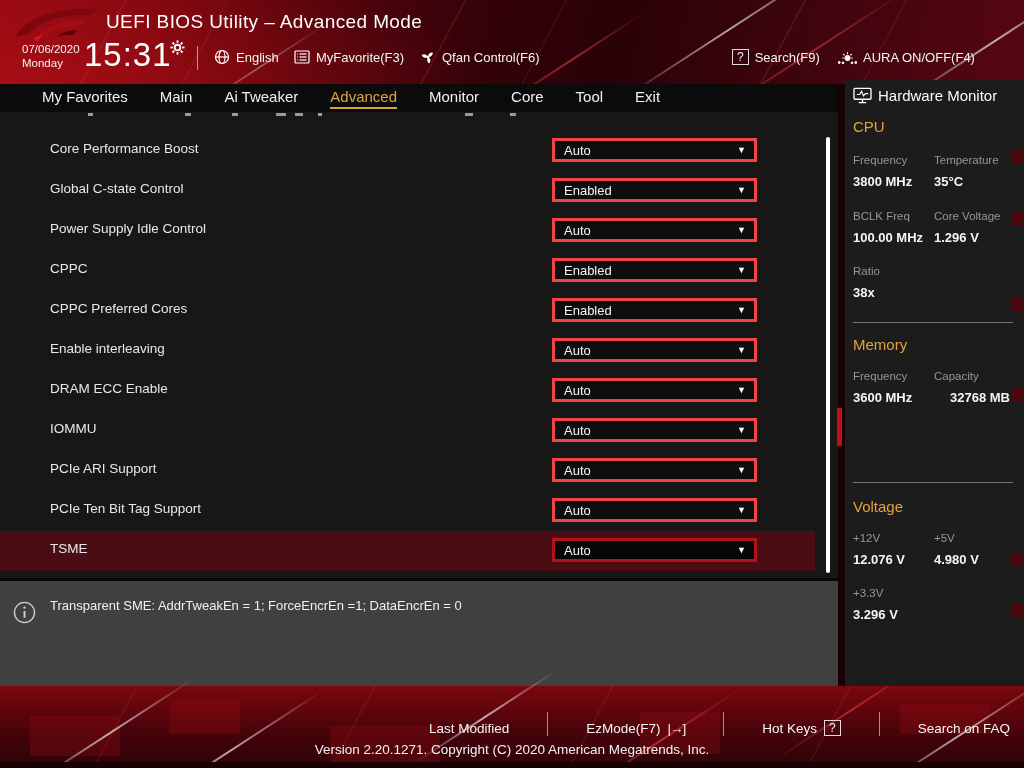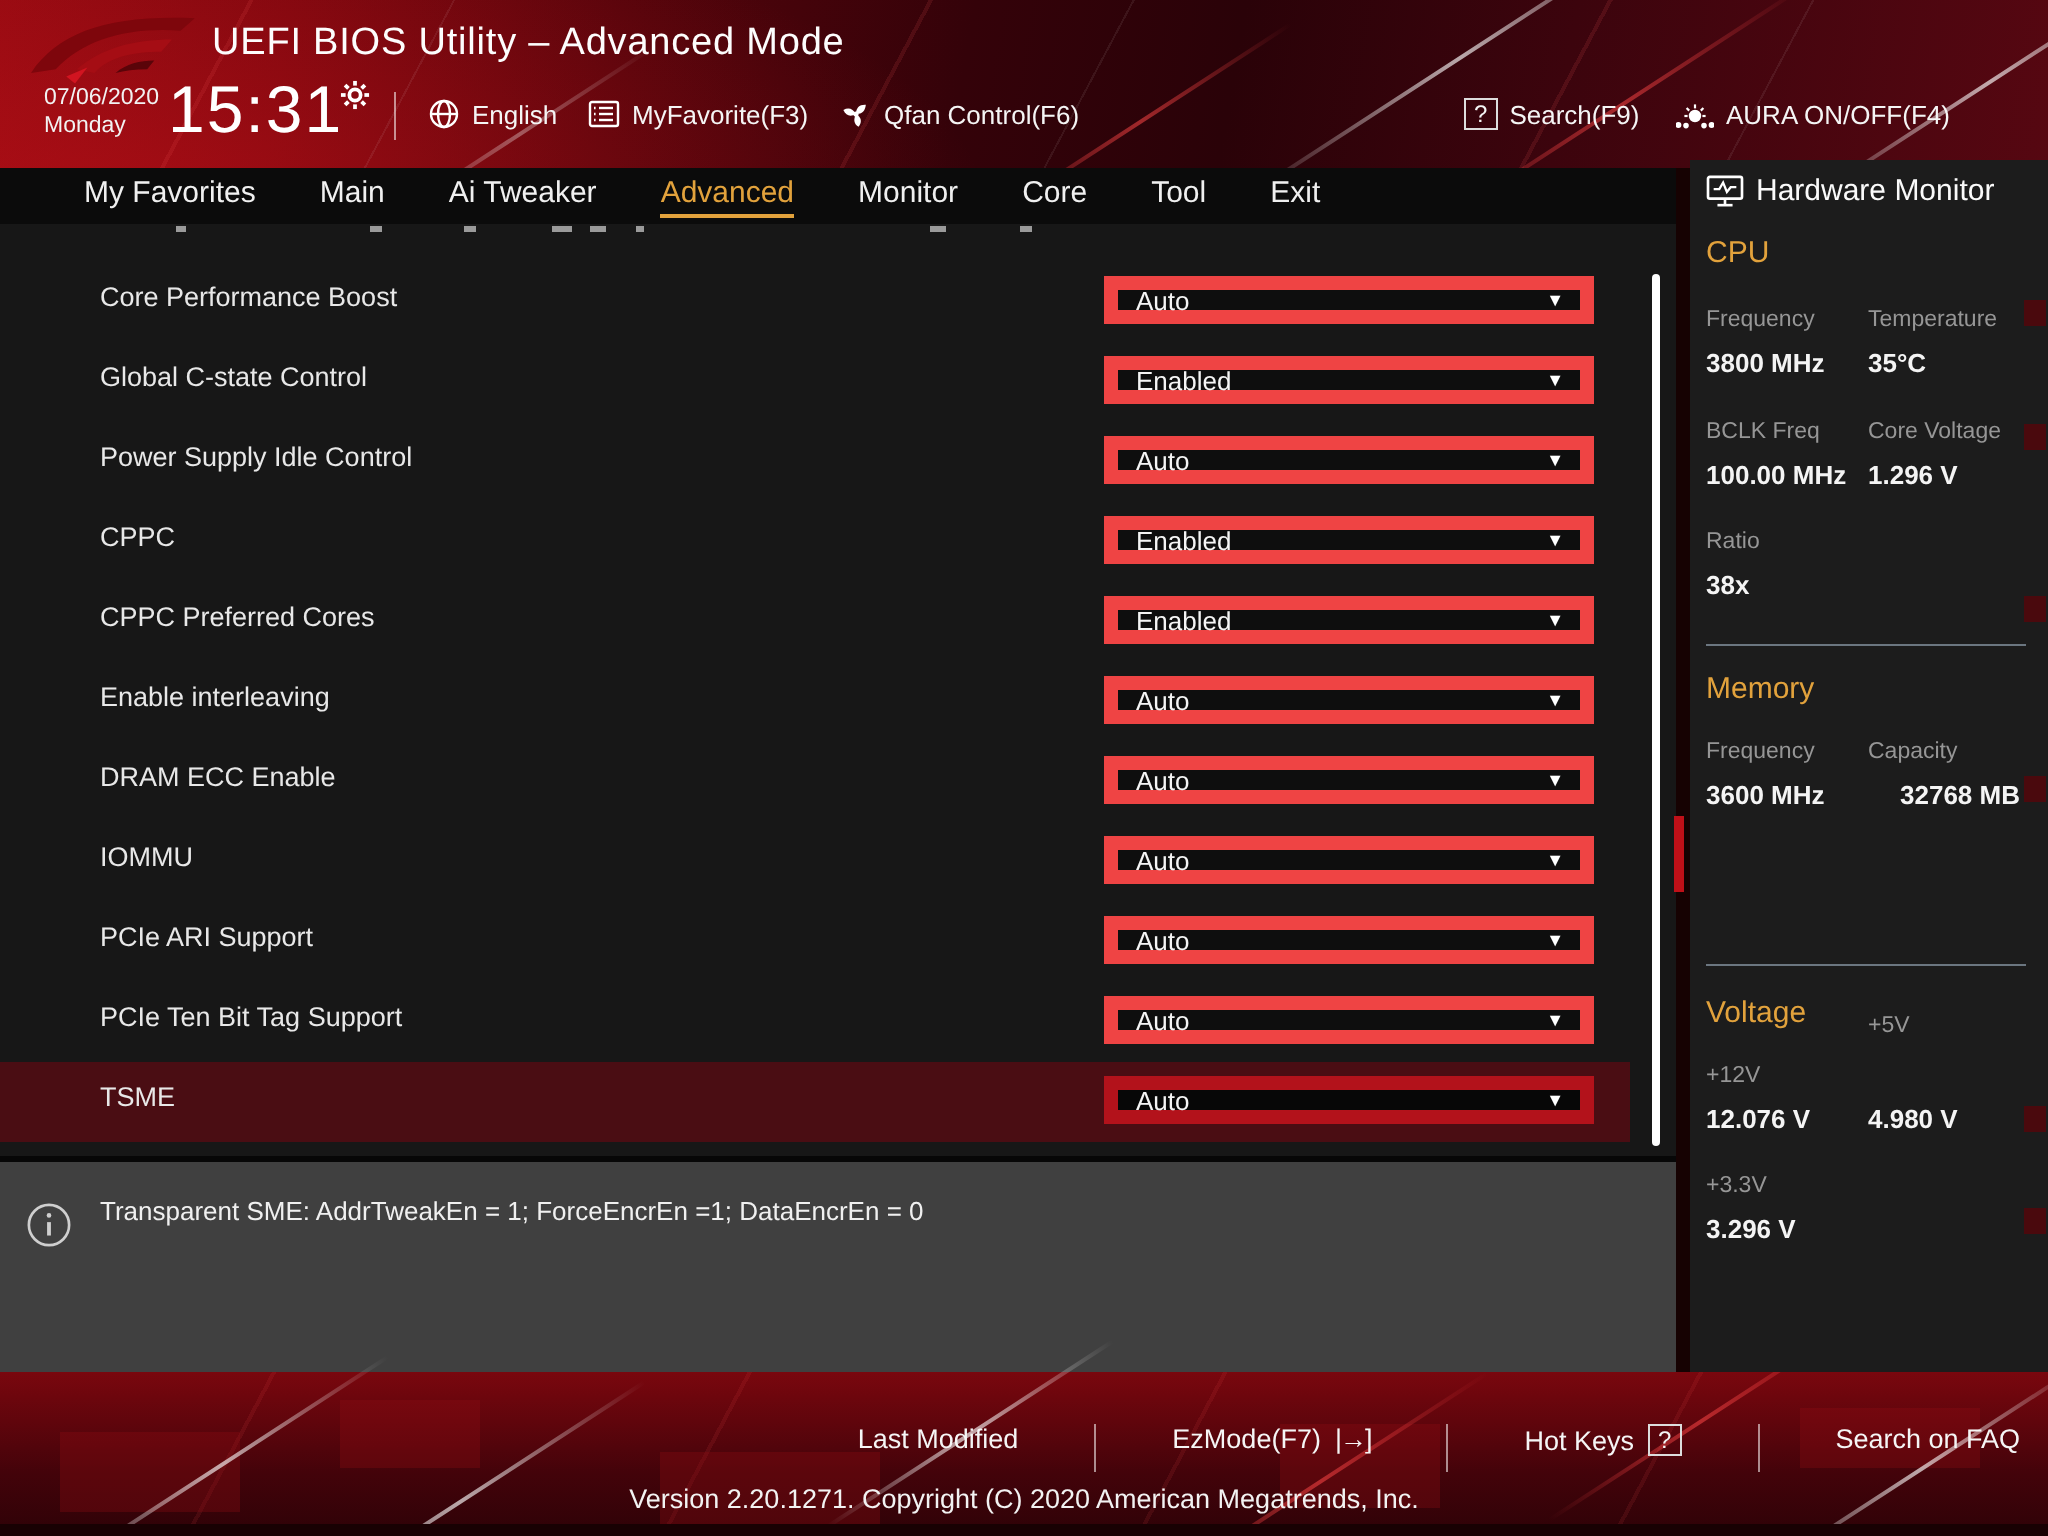--- a/index.html
+++ b/index.html
@@ -41,22 +41,22 @@
   .nav-tab { font-size:15px; color:#f0f0f0; cursor:pointer; padding-bottom:2px; border-bottom:2px solid transparent; white-space:nowrap; }
   .nav-tab.active { color:#e2a23c; border-bottom-color:#e2a23c; }
 
   
   .main-panel { position:absolute; left:0; top:112px; width:838px; height:466px; background:#171717; }
   .sliver { position:absolute; top:1px; height:3px; background:#9a9a9a; }
   .rows { position:absolute; left:0; top:19px; width:815px; }
   .row { position:relative; height:40px; width:815px; }
   .row-label { position:absolute; left:50px; top:10px; font-size:13.5px; color:#e8e8e8; }
   .select {
-    position:absolute; left:552px; top:7px; width:245px; height:24px;
-    background:#0e0e0e; border:7px solid #ef4444;
+    position:absolute; left:552px; top:7px; width:205px; height:24px;
+    background:#0e0e0e; border:3px solid #ef4444;
     display:flex; align-items:center; justify-content:space-between;
     padding:0 8px 0 9px; cursor:pointer;
   }
   .sel-val { font-size:13px; color:#f5f5f5; }
   .arr { font-size:9px; color:#ffffff; }
   .row.selected { background:#4a0d13; }
   .row.selected .select { border-color:#b3121b; background:#070707; }
   .scrollbar { position:absolute; left:826px; top:25px; width:4px; height:436px; background:#ffffff; border-radius:2px; }
 
   
@@ -80,21 +80,21 @@
 
   
   .footer {
     position:absolute; left:0; top:686px; width:1024px; height:82px;
     background:
       repeating-linear-gradient(118deg, transparent 0 120px, rgba(255,80,80,.10) 120px 122px, transparent 122px 210px),
       linear-gradient(to bottom,#7a070e 0%,#60050c 30%,#43030a 62%,#2e0207 100%);
   }
   .cube { position:absolute; background:rgba(150,12,20,.30); }
   .footer-bottom { position:absolute; left:0; top:762px; width:1024px; height:6px; background:#190103; z-index:5; }
-  .footer-row { position:absolute; right:14px; top:26px; display:flex; align-items:flex-start; font-size:13.5px; color:#f5f5f5; white-space:nowrap; z-index:4;gap:18px; }
+  .footer-row { position:absolute; right:14px; top:26px; display:flex; align-items:flex-end; font-size:13.5px; color:#f5f5f5; white-space:nowrap; z-index:4;gap:18px; }
   .f-item { display:flex; align-items:center; gap:7px; cursor:pointer; }
   .f-sep { width:1px; height:24px; background:rgba(255,255,255,.55); margin:0 20px; }
   .ez-glyph { font-size:13.5px; letter-spacing:-1px; }
   .version { position:absolute; left:0; top:56px; width:100%; text-align:center; font-size:13.5px; color:#f2f2f2; z-index:4; }
 
   svg { display:block; }
 </style>
 </head>
 <body>
 
@@ -347,21 +347,21 @@
   <div class="sec-title" style="top:256px;">Memory</div>
   <span class="hw-label c1" style="top:290px;">Frequency</span>
   <span class="hw-label c2" style="top:290px;">Capacity</span>
   <span class="hw-value c1" style="top:310px;">3600 MHz</span>
   <span class="hw-value c2" style="top:310px;margin-left:16px;">32768 MB</span>
 
   <div class="hw-divider" style="top:402px;"></div>
 
   <div class="sec-title" style="top:418px;">Voltage</div>
   <span class="hw-label c1" style="top:452px;">+12V</span>
-  <span class="hw-label c2" style="top:427px;">+5V</span>
+  <span class="hw-label c2" style="top:452px;">+5V</span>
   <span class="hw-value c1" style="top:472px;">12.076 V</span>
   <span class="hw-value c2" style="top:472px;">4.980 V</span>
   <span class="hw-label c1" style="top:507px;">+3.3V</span>
   <span class="hw-value c1" style="top:527px;">3.296 V</span>
 
   <div class="edge-accent" style="top:70px; height:13px;"></div>
   <div class="edge-accent" style="top:132px; height:13px;"></div>
   <div class="edge-accent" style="top:218px; height:13px;"></div>
   <div class="edge-accent" style="top:308px; height:13px;"></div>
   <div class="edge-accent" style="top:473px; height:13px;"></div>

